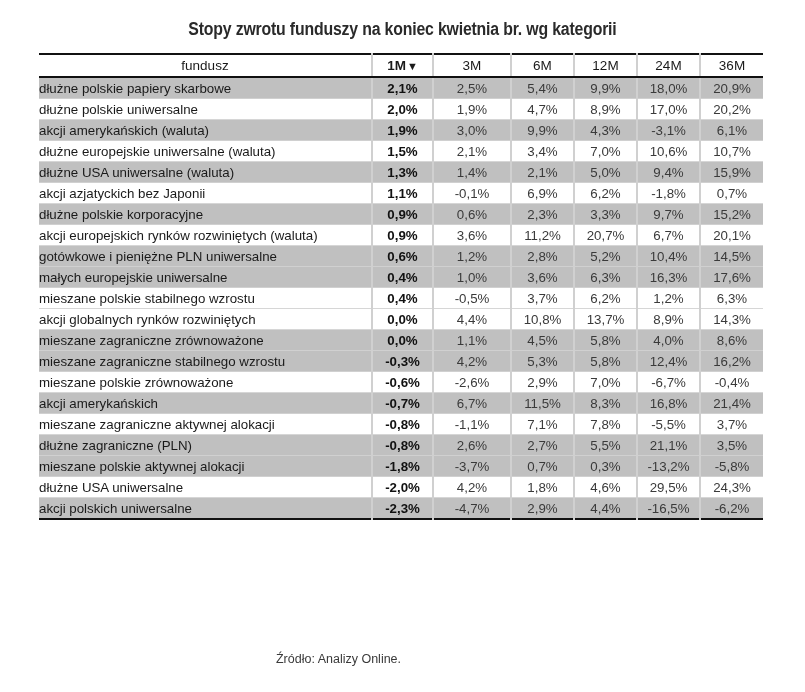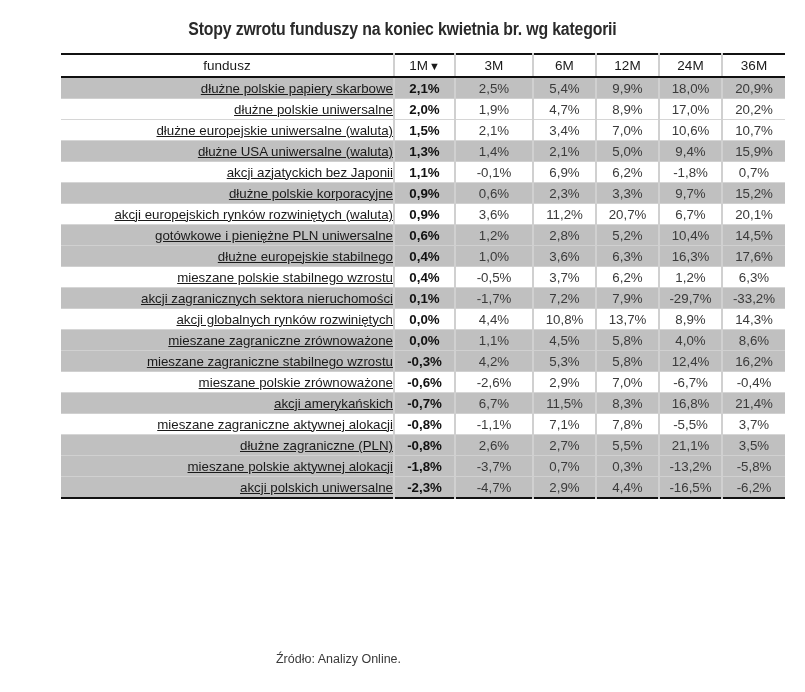--- a/index.html
+++ b/index.html
@@ -4,36 +4,36 @@
 <style>
   html, body { margin: 0; padding: 0; background: #ffffff; }
   body { width: 805px; height: 692px; position: relative; overflow: hidden;
          font-family: "Liberation Sans", "DejaVu Sans", sans-serif; color: #1a1a1a; }
   .title { position: absolute; left: 0; top: 19px; width: 805px; text-align: center;
            font-family: "Liberation Sans Narrow", "Liberation Sans", sans-serif;
            font-weight: bold; font-size: 18px; color: #2a2a2a; letter-spacing: -0.2px;
            transform: scaleX(0.88); transform-origin: 402px 0; }
   table.funds { position: absolute; left: 39px; top: 53px; width: 724px;
                 border-collapse: collapse; table-layout: fixed;
-                border-top: 2px solid #111; border-bottom: 2px solid #111; margin-left: 22px; }
+                border-top: 2px solid #111; border-bottom: 2px solid #111; }
   table.funds col.c0 { width: 333px; }
   table.funds col.c1 { width: 61px; }
   table.funds col.c2 { width: 78px; }
   table.funds col.c3 { width: 63px; }
   table.funds col.c4 { width: 63px; }
   table.funds col.c5 { width: 63px; }
   table.funds col.c6 { width: 63px; }
   table.funds th, table.funds td { height: 20px; padding: 0; font-size: 13.3px;
                 white-space: nowrap; overflow: hidden; border-left: 2px solid #d0d0d0;
                 border-bottom: 1px solid #d6d6d6; }
   table.funds th:first-child, table.funds td:first-child { border-left: none; }
   table.funds thead th { font-weight: normal; text-align: center; background: #ffffff;
                 border-bottom: 2px solid #111; height: 21px; font-size: 13.5px; }
-  table.funds thead th.sorted { font-weight: normal; }
-  table.funds td.name { text-align: right; padding-left: 24px; text-decoration: underline; }
+  table.funds thead th.sorted { font-weight: bold; }
+  table.funds td.name { text-align: left; padding-left: 0; }
   table.funds td.num { text-align: center; color: #3a3a3a; }
   table.funds td.num.bold { font-weight: bold; color: #111; }
   table.funds tr.shade td { background: #c0c0c0; border-bottom-color: #d0d0d0; }
   table.funds tr.plain td { background: #ffffff; }
   .sort-arrow { display: inline-block; font-size: 11px; margin-left: 1px; }
   .source { position: absolute; left: 0; top: 652px; width: 677px; text-align: center;
             font-size: 12.5px; color: #3a3a3a; }
 </style>
 </head>
 <body>
@@ -73,20 +73,29 @@
       </tr>
       <tr class="plain">
         <td class="name">dłużne polskie uniwersalne</td>
         <td class="num bold">2,0%</td>
         <td class="num">1,9%</td>
         <td class="num">4,7%</td>
         <td class="num">8,9%</td>
         <td class="num">17,0%</td>
         <td class="num">20,2%</td>
       </tr>
+      <tr class="shade">
+        <td class="name">akcji amerykańskich (waluta)</td>
+        <td class="num bold">1,9%</td>
+        <td class="num">3,0%</td>
+        <td class="num">9,9%</td>
+        <td class="num">4,3%</td>
+        <td class="num">-3,1%</td>
+        <td class="num">6,1%</td>
+      </tr>
       <tr class="plain">
         <td class="name">dłużne europejskie uniwersalne (waluta)</td>
         <td class="num bold">1,5%</td>
         <td class="num">2,1%</td>
         <td class="num">3,4%</td>
         <td class="num">7,0%</td>
         <td class="num">10,6%</td>
         <td class="num">10,7%</td>
       </tr>
       <tr class="shade">
@@ -128,46 +137,37 @@
       <tr class="shade">
         <td class="name">gotówkowe i pieniężne PLN uniwersalne</td>
         <td class="num bold">0,6%</td>
         <td class="num">1,2%</td>
         <td class="num">2,8%</td>
         <td class="num">5,2%</td>
         <td class="num">10,4%</td>
         <td class="num">14,5%</td>
       </tr>
       <tr class="shade">
-        <td class="name">dłużne europejskie stabilnego</td>
+        <td class="name">małych europejskie uniwersalne</td>
         <td class="num bold">0,4%</td>
         <td class="num">1,0%</td>
         <td class="num">3,6%</td>
         <td class="num">6,3%</td>
         <td class="num">16,3%</td>
         <td class="num">17,6%</td>
       </tr>
       <tr class="plain">
         <td class="name">mieszane polskie stabilnego wzrostu</td>
         <td class="num bold">0,4%</td>
         <td class="num">-0,5%</td>
         <td class="num">3,7%</td>
         <td class="num">6,2%</td>
         <td class="num">1,2%</td>
         <td class="num">6,3%</td>
       </tr>
-      <tr class="shade">
-        <td class="name">akcji zagranicznych sektora nieruchomości</td>
-        <td class="num bold">0,1%</td>
-        <td class="num">-1,7%</td>
-        <td class="num">7,2%</td>
-        <td class="num">7,9%</td>
-        <td class="num">-29,7%</td>
-        <td class="num">-33,2%</td>
-      </tr>
       <tr class="plain">
         <td class="name">akcji globalnych rynków rozwiniętych</td>
         <td class="num bold">0,0%</td>
         <td class="num">4,4%</td>
         <td class="num">10,8%</td>
         <td class="num">13,7%</td>
         <td class="num">8,9%</td>
         <td class="num">14,3%</td>
       </tr>
       <tr class="shade">
@@ -226,20 +226,29 @@
       </tr>
       <tr class="shade">
         <td class="name">mieszane polskie aktywnej alokacji</td>
         <td class="num bold">-1,8%</td>
         <td class="num">-3,7%</td>
         <td class="num">0,7%</td>
         <td class="num">0,3%</td>
         <td class="num">-13,2%</td>
         <td class="num">-5,8%</td>
       </tr>
+      <tr class="plain">
+        <td class="name">dłużne USA uniwersalne</td>
+        <td class="num bold">-2,0%</td>
+        <td class="num">4,2%</td>
+        <td class="num">1,8%</td>
+        <td class="num">4,6%</td>
+        <td class="num">29,5%</td>
+        <td class="num">24,3%</td>
+      </tr>
       <tr class="shade">
         <td class="name">akcji polskich uniwersalne</td>
         <td class="num bold">-2,3%</td>
         <td class="num">-4,7%</td>
         <td class="num">2,9%</td>
         <td class="num">4,4%</td>
         <td class="num">-16,5%</td>
         <td class="num">-6,2%</td>
       </tr>
     </tbody>

